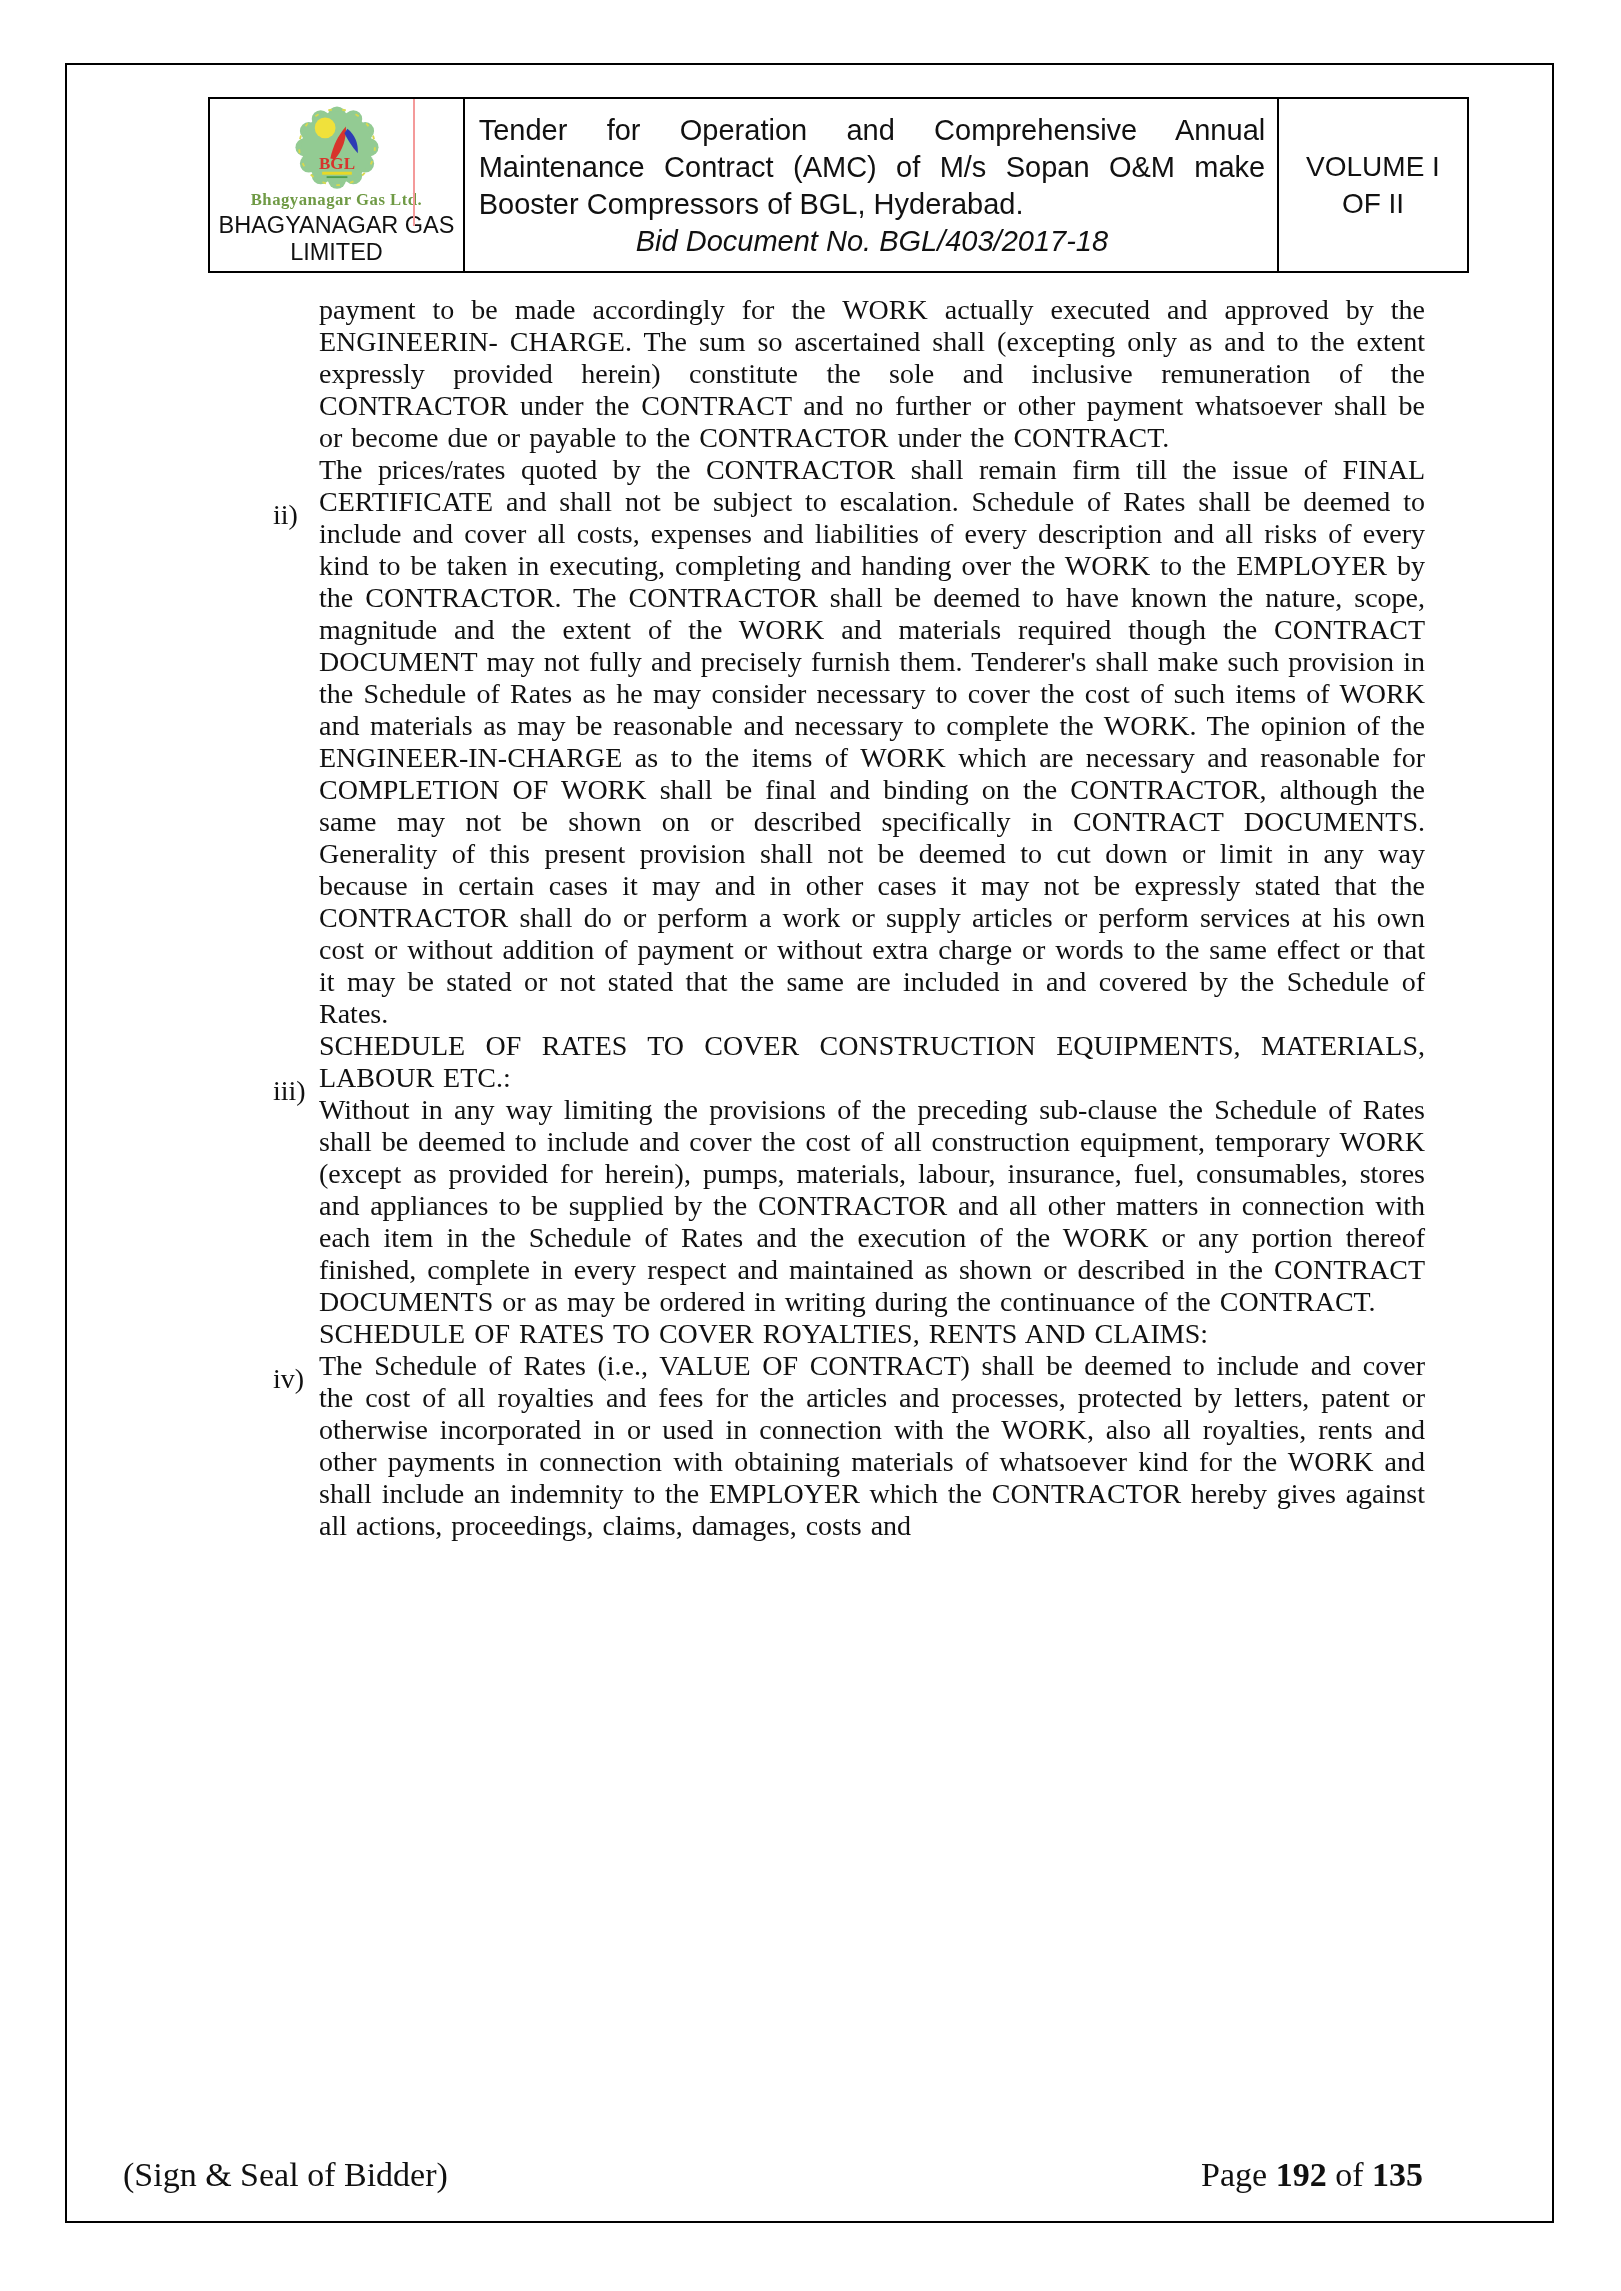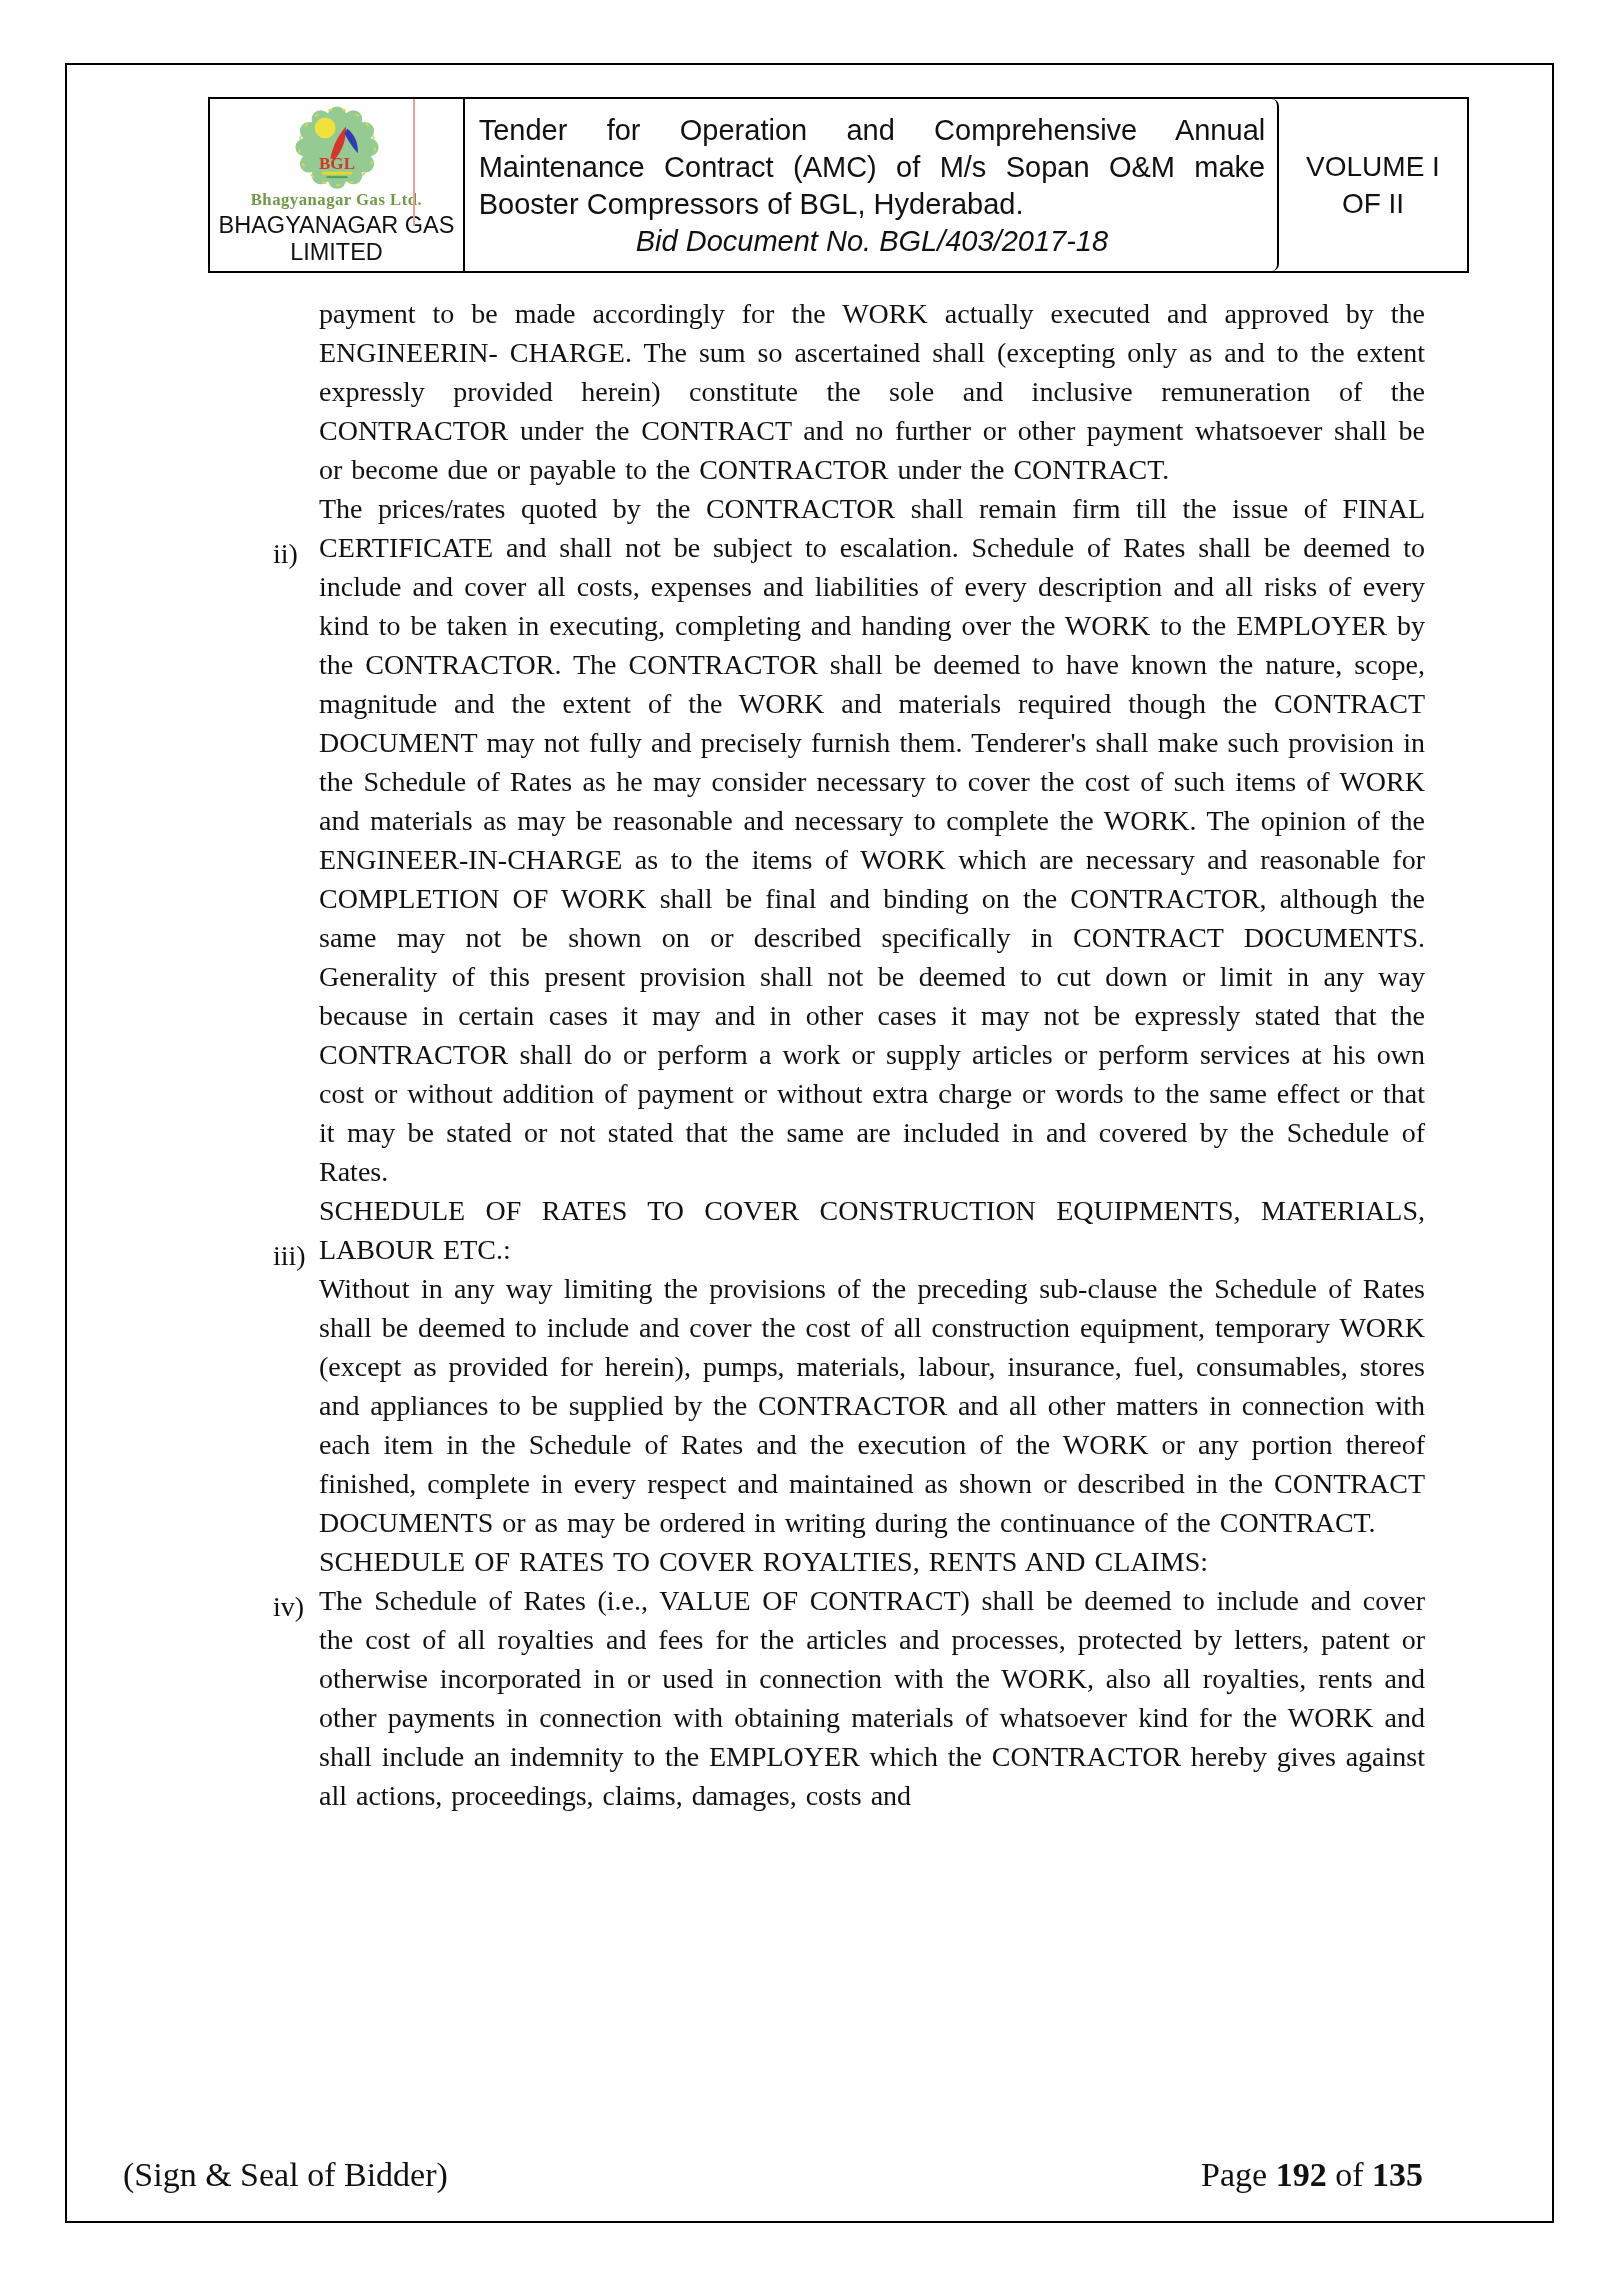--- a/index.html
+++ b/index.html
@@ -63,41 +63,40 @@
     width: 814px;
     border-right: 2px solid #000;
     box-sizing: border-box;
     padding: 7.8px 11.8px 5.9px 13.7px;
     display: flex;
     flex-direction: column;
     justify-content: center;
     font-family: "Liberation Sans", sans-serif;
     font-size: 29px;
     line-height: 37px;
-    border-radius: 7px;
   }
   .title-main { text-align: justify; }
   .title-docno { text-align: center; font-style: italic; }
   .cell-volume {
     flex: 1;
     display: flex;
     align-items: center;
     justify-content: center;
     text-align: center;
     font-family: "Liberation Sans", sans-serif;
     font-size: 28px;
     line-height: 37px;
   }
   
   .content {
     position: absolute;
     left: 206px; top: 229px;
     width: 1152px;
     font-size: 28px;
-    line-height: 39px;
+    line-height: 32px;
     text-align: justify;
     word-spacing: 2px;
   }
   .para { margin: 0 0 0 46px; }
   .item { position: relative; margin: 0 0 0 46px; }
   .item .marker { position: absolute; left: -46px; top: 0; text-align: left; margin-top: 45px; }
   .item .heading { text-align: justify; }
   .item .body-text { text-align: justify; }
   
   .footer {

